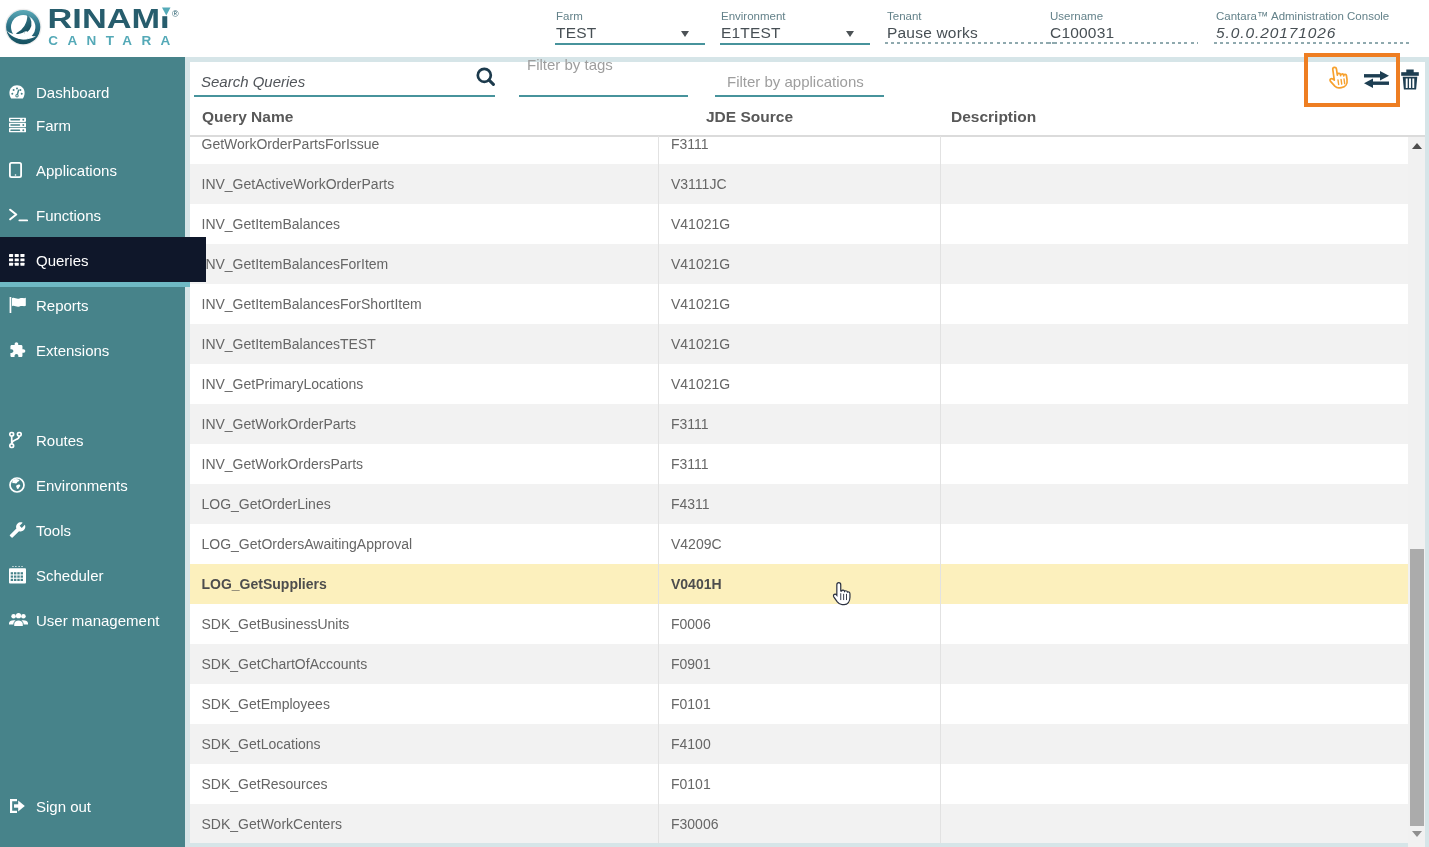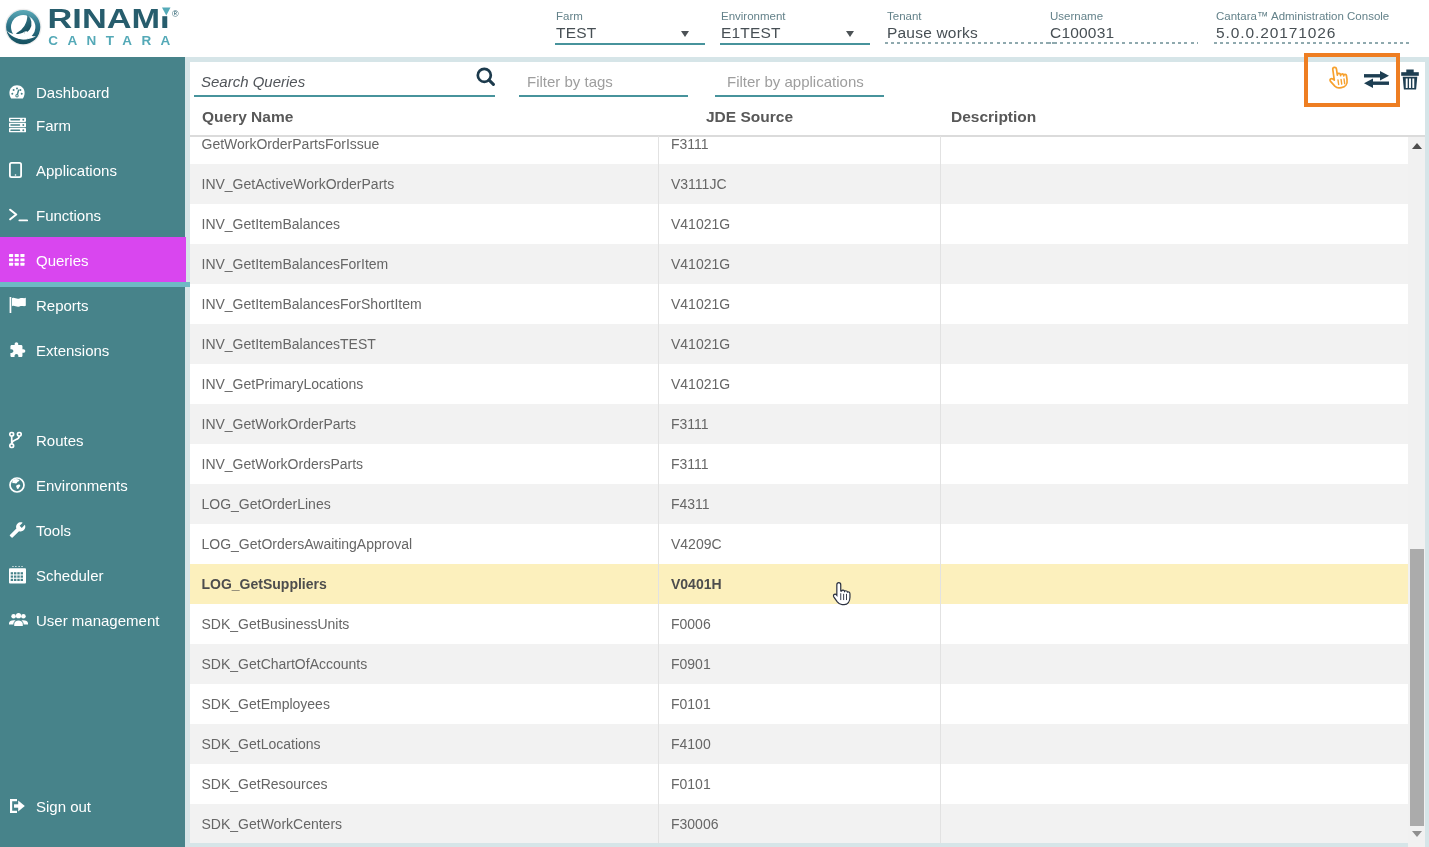--- a/index.html
+++ b/index.html
@@ -17,21 +17,21 @@
 .dashline  { position:absolute; height:2px;
   background:repeating-linear-gradient(90deg,#8fa9ae 0 3px,transparent 3px 6.2px); }
 .ddarrow { position:absolute; width:0; height:0; border-left:4.8px solid transparent;
   border-right:4.8px solid transparent; border-top:6.4px solid #4c5256; }
 
 
 #sidebar { position:absolute; left:0; top:57px; width:185px; height:790px; background:#47838a; z-index:3; }
 .nav { position:absolute; left:0; width:185px; height:45px; color:#fff; }
 .nav .lbl { position:absolute; left:36px; top:50%; transform:translateY(-50%); font-size:15px; }
 .nav svg { position:absolute; left:9px; top:50%; transform:translateY(-50%); }
-.nav.active { width:186px; background:#d946ef; z-index:4; }
+.nav.active { width:206px; background:#0f172a; z-index:4; }
 .nav.active::after { content:""; position:absolute; left:0; top:45px; width:190px; height:5px; background:#6fb9c4; }
 
 
 #frame { position:absolute; left:185px; top:57px; width:1244px; height:790px; background:#d6e5e8; }
 #panel { position:absolute; left:190px; top:61.5px; width:1235px; height:781.5px; background:#fff; }
 
 
 .tb-underline { position:absolute; height:2px; background:#47939c; }
 .ph { position:absolute; font-size:15px; color:#9e9e9e; }
 #searchtxt { position:absolute; font-size:15px; color:#51555a;font-style:italic; }
@@ -107,21 +107,21 @@
         <div class="hvalue">Pause works</div>
       </div>
     <div class="dashline" style="left:885px;top:42px;width:172px;"></div>
     <div class="hfield" style="left:1050px;">
         <div class="hlabel">Username</div>
         <div class="hvalue">C100031</div>
       </div>
     <div class="dashline" style="left:1048px;top:42px;width:150px;"></div>
     <div class="hfield" style="left:1216px;">
         <div class="hlabel">Cantara™ Administration Console</div>
-        <div class="hvalue" style="letter-spacing:0.9px;">5.0.0.20171026</div>
+        <div class="hvalue" style="letter-spacing:0.9px;font-style:italic;">5.0.0.20171026</div>
       </div>
     <div class="dashline" style="left:1214px;top:42px;width:196px;"></div>
   </div>
 
   <div id="sidebar">
       <div class="nav" style="top: 12px;">
         <svg width="16" height="15" viewBox="0 0 16 15">
           <path d="M8 0.8 C12.3 0.8 15.6 4.2 15.6 8.3 C15.6 10.4 15 12.4 13.8 13.9 L2.2 13.9 C1 12.4 0.4 10.4 0.4 8.3 C0.4 4.2 3.7 0.8 8 0.8 Z" fill="#fff"></path>
           <circle cx="3.3" cy="9.2" r="1" fill="#47838a"></circle>
           <circle cx="4.6" cy="5.4" r="1" fill="#47838a"></circle>
@@ -268,21 +268,21 @@
 
   <div id="frame"></div>
   <div id="panel"></div>
 
   <div id="searchtxt" style="left:201px;top:73px;">Search Queries</div>
   <svg class="abs" style="left:476px;top:66.5px;" width="19" height="19" viewBox="0 0 19 19">
     <circle cx="8.3" cy="8.3" r="6.5" fill="none" stroke="#1c3a4c" stroke-width="2.7"></circle>
     <line x1="13.1" y1="13.1" x2="17.4" y2="17.4" stroke="#1c3a4c" stroke-width="3" stroke-linecap="round"></line>
   </svg>
   <div class="tb-underline" style="left:194px;top:94.5px;width:301px;"></div>
-  <div class="ph" style="left:527px;top:73px;">Filter by tags</div>
+  <div class="ph" style="left:527px;top:56px;">Filter by tags</div>
   <div class="tb-underline" style="left:519px;top:94.5px;width:169px;"></div>
   <div class="ph" style="left:727px;top:73px;">Filter by applications</div>
   <div class="tb-underline" style="left:715px;top:94.5px;width:169px;"></div>
 
   <svg class="abs" style="left:1327px;top:64px;" width="25" height="27" viewBox="0 0 25 27">
     <g transform="rotate(-8 12 13)">
     <path d="M6.9 14 L6.9 4.6 A1.85 1.85 0 0 1 10.6 4.6 L10.6 11 A1.6 1.6 0 0 1 13.8 11 L13.8 11.9 A1.5 1.5 0 0 1 16.8 11.9 L16.8 12.6 A1.4 1.4 0 0 1 19.6 12.6 L19.6 16.6 C19.6 21 17 23.8 12.9 23.8 L11.1 23.8 C9.1 23.8 7.8 23 6.6 21.4 L3 16.2 C2.4 15.3 2.6 14.3 3.4 13.8 C4.2 13.3 5.1 13.5 5.7 14.2 L6.9 15.5 Z" fill="none" stroke="#f7a12e" stroke-width="1.7" stroke-linejoin="round" stroke-linecap="round"></path>
     <path d="M10.6 15.7 V20.4 M13.7 15.7 V20.4 M16.7 15.7 V20.4" stroke="#f7a12e" stroke-width="1.4" stroke-linecap="round" fill="none"></path>
     </g>
   </svg>

